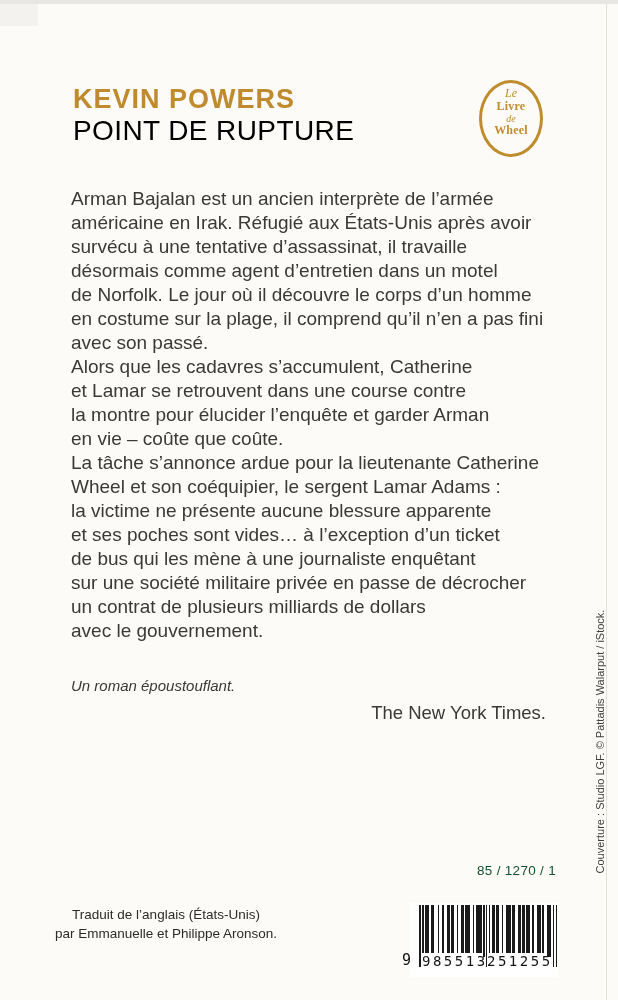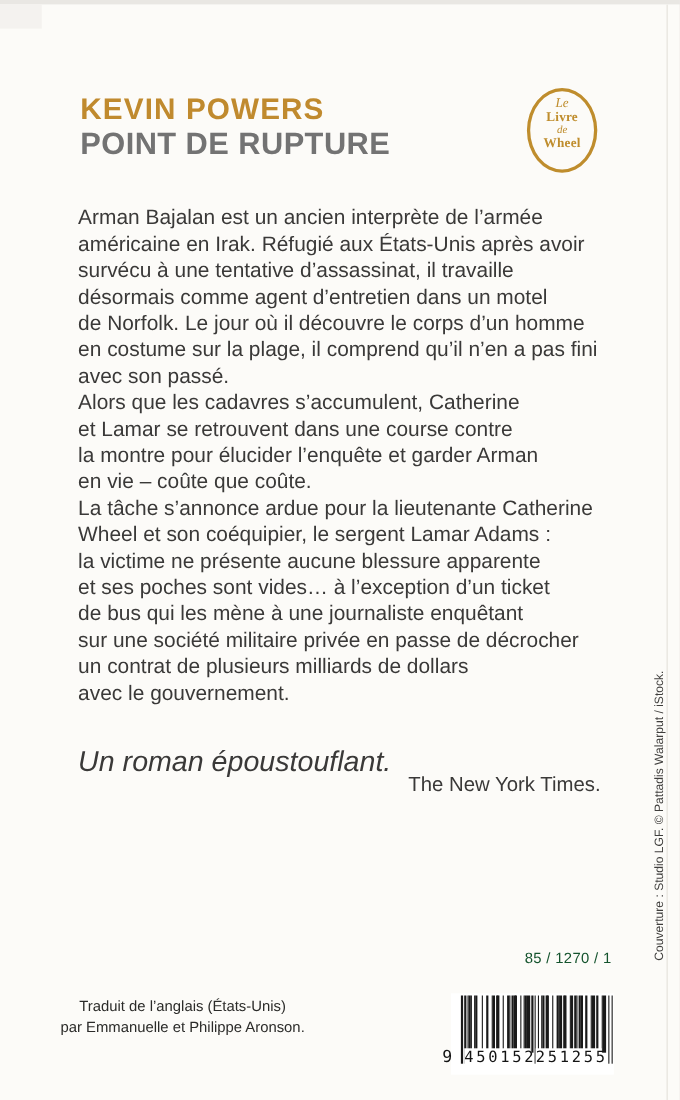--- a/index.html
+++ b/index.html
@@ -10,42 +10,42 @@
   }
   .corner-patch{position:absolute;left:0;top:0;width:38px;height:22px;background:#f4f2ef;}
   .edge-line{position:absolute;left:606px;top:0;width:1px;height:1000px;background:#e4e1da;}
 
   .author{
     position:absolute;left:73px;top:80px;
     font-size:27px;font-weight:bold;letter-spacing:1px;color:#c08a2e;
   }
   .title{
     position:absolute;left:73px;top:111px;
-    font-size:28px;font-weight:bold;letter-spacing:.4px;color:#737373;
+    font-size:28px;font-weight:normal;letter-spacing:.4px;color:#000000;
   }
 
   .logo{
     position:absolute;left:479px;top:76px;width:64px;height:77px;
     box-sizing:border-box;border:3px solid #bf8d2d;border-radius:50% / 50%;
     color:#bf8d2d;text-align:center;padding-top:5px;
     font-family:"Liberation Serif",serif;
   }
   .logo .script{font-style:italic;font-size:12px;line-height:11px;display:block;}
   .logo .script-small{font-style:italic;font-size:10px;line-height:9px;display:block;}
   .logo .word{font-size:12px;line-height:15px;font-weight:bold;display:block;letter-spacing:.2px;}
 
   .synopsis{
     position:absolute;left:71px;top:183px;width:540px;
     font-size:19px;line-height:24px;color:#3a3938;
   }
   .synopsis p{margin:0;white-space:pre-line;}
 
   .quote{
     position:absolute;left:71px;top:673px;
-    font-size:26px;font-style:italic;color:#3a3938;
+    font-size:15px;font-style:italic;color:#3a3938;
   }
   .source{
     position:absolute;left:71px;top:698px;width:475px;
     text-align:right;font-size:18.5px;color:#3a3938;
   }
 
   .credit-vertical{
     position:absolute;left:467px;top:731px;width:266px;height:13px;
     transform:rotate(-90deg);transform-origin:center;
     font-size:11px;color:#3f3e3c;text-align:center;white-space:nowrap;
@@ -179,20 +179,20 @@
         <div class="bar" style="left: 117.66px; width: 1.6px;"></div>
         <div class="bar" style="left: 119.12px; width: 1.6px;"></div>
         <div class="bar" style="left: 120.57px; width: 1.6px;"></div>
         <div class="bar" style="left: 123.47px; width: 1.6px;"></div>
         <div class="bar" style="left: 127.83px; width: 1.6px;"></div>
         <div class="bar" style="left: 129.28px; width: 1.6px;"></div>
         <div class="bar" style="left: 130.74px; width: 1.6px;"></div>
         <div class="bar guard" style="left: 133.64px; width: 1.6px;"></div>
         <div class="bar guard" style="left: 136.55px; width: 1.6px;"></div>
       </div>
-    <span class="bc-group bc-g1">450152</span>
+    <span class="bc-group bc-g1">985513</span>
     <span class="bc-group bc-g2">251255</span>
   </div>
 
   <div class="translation">Traduit de l’anglais (États-Unis)
 par Emmanuelle et Philippe Aronson.</div>
 
 </div>
 
 </body></html>

